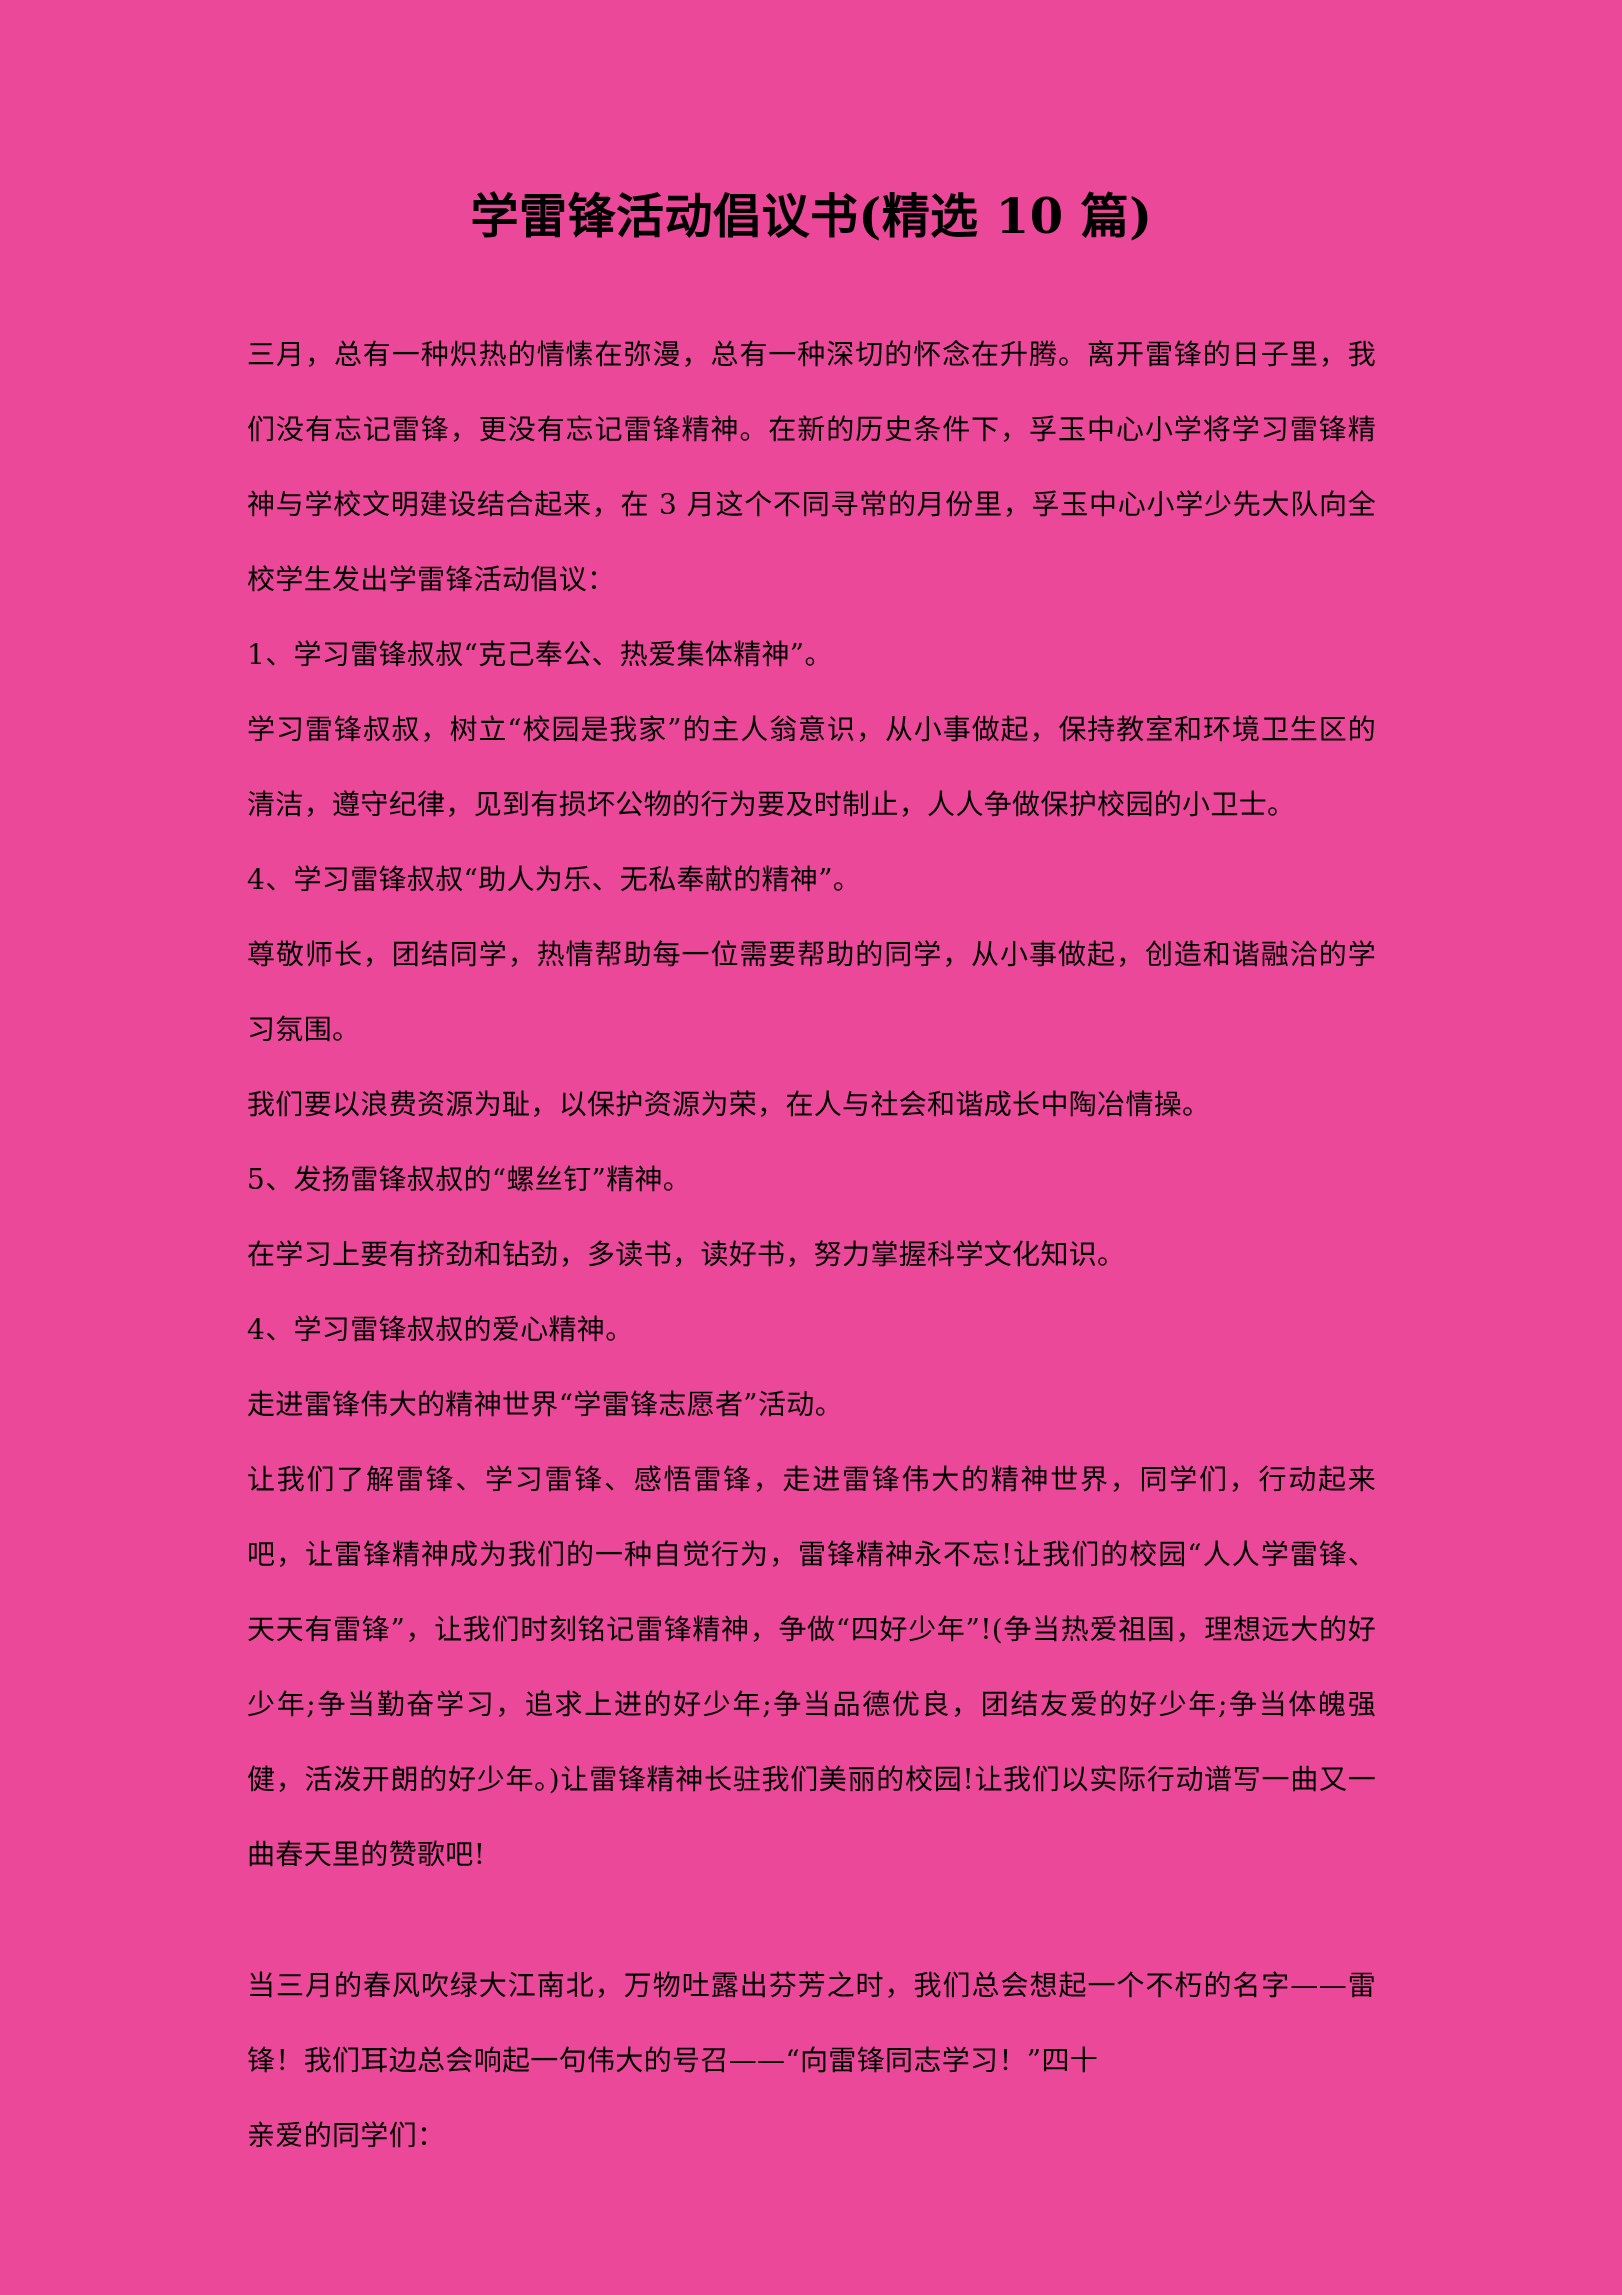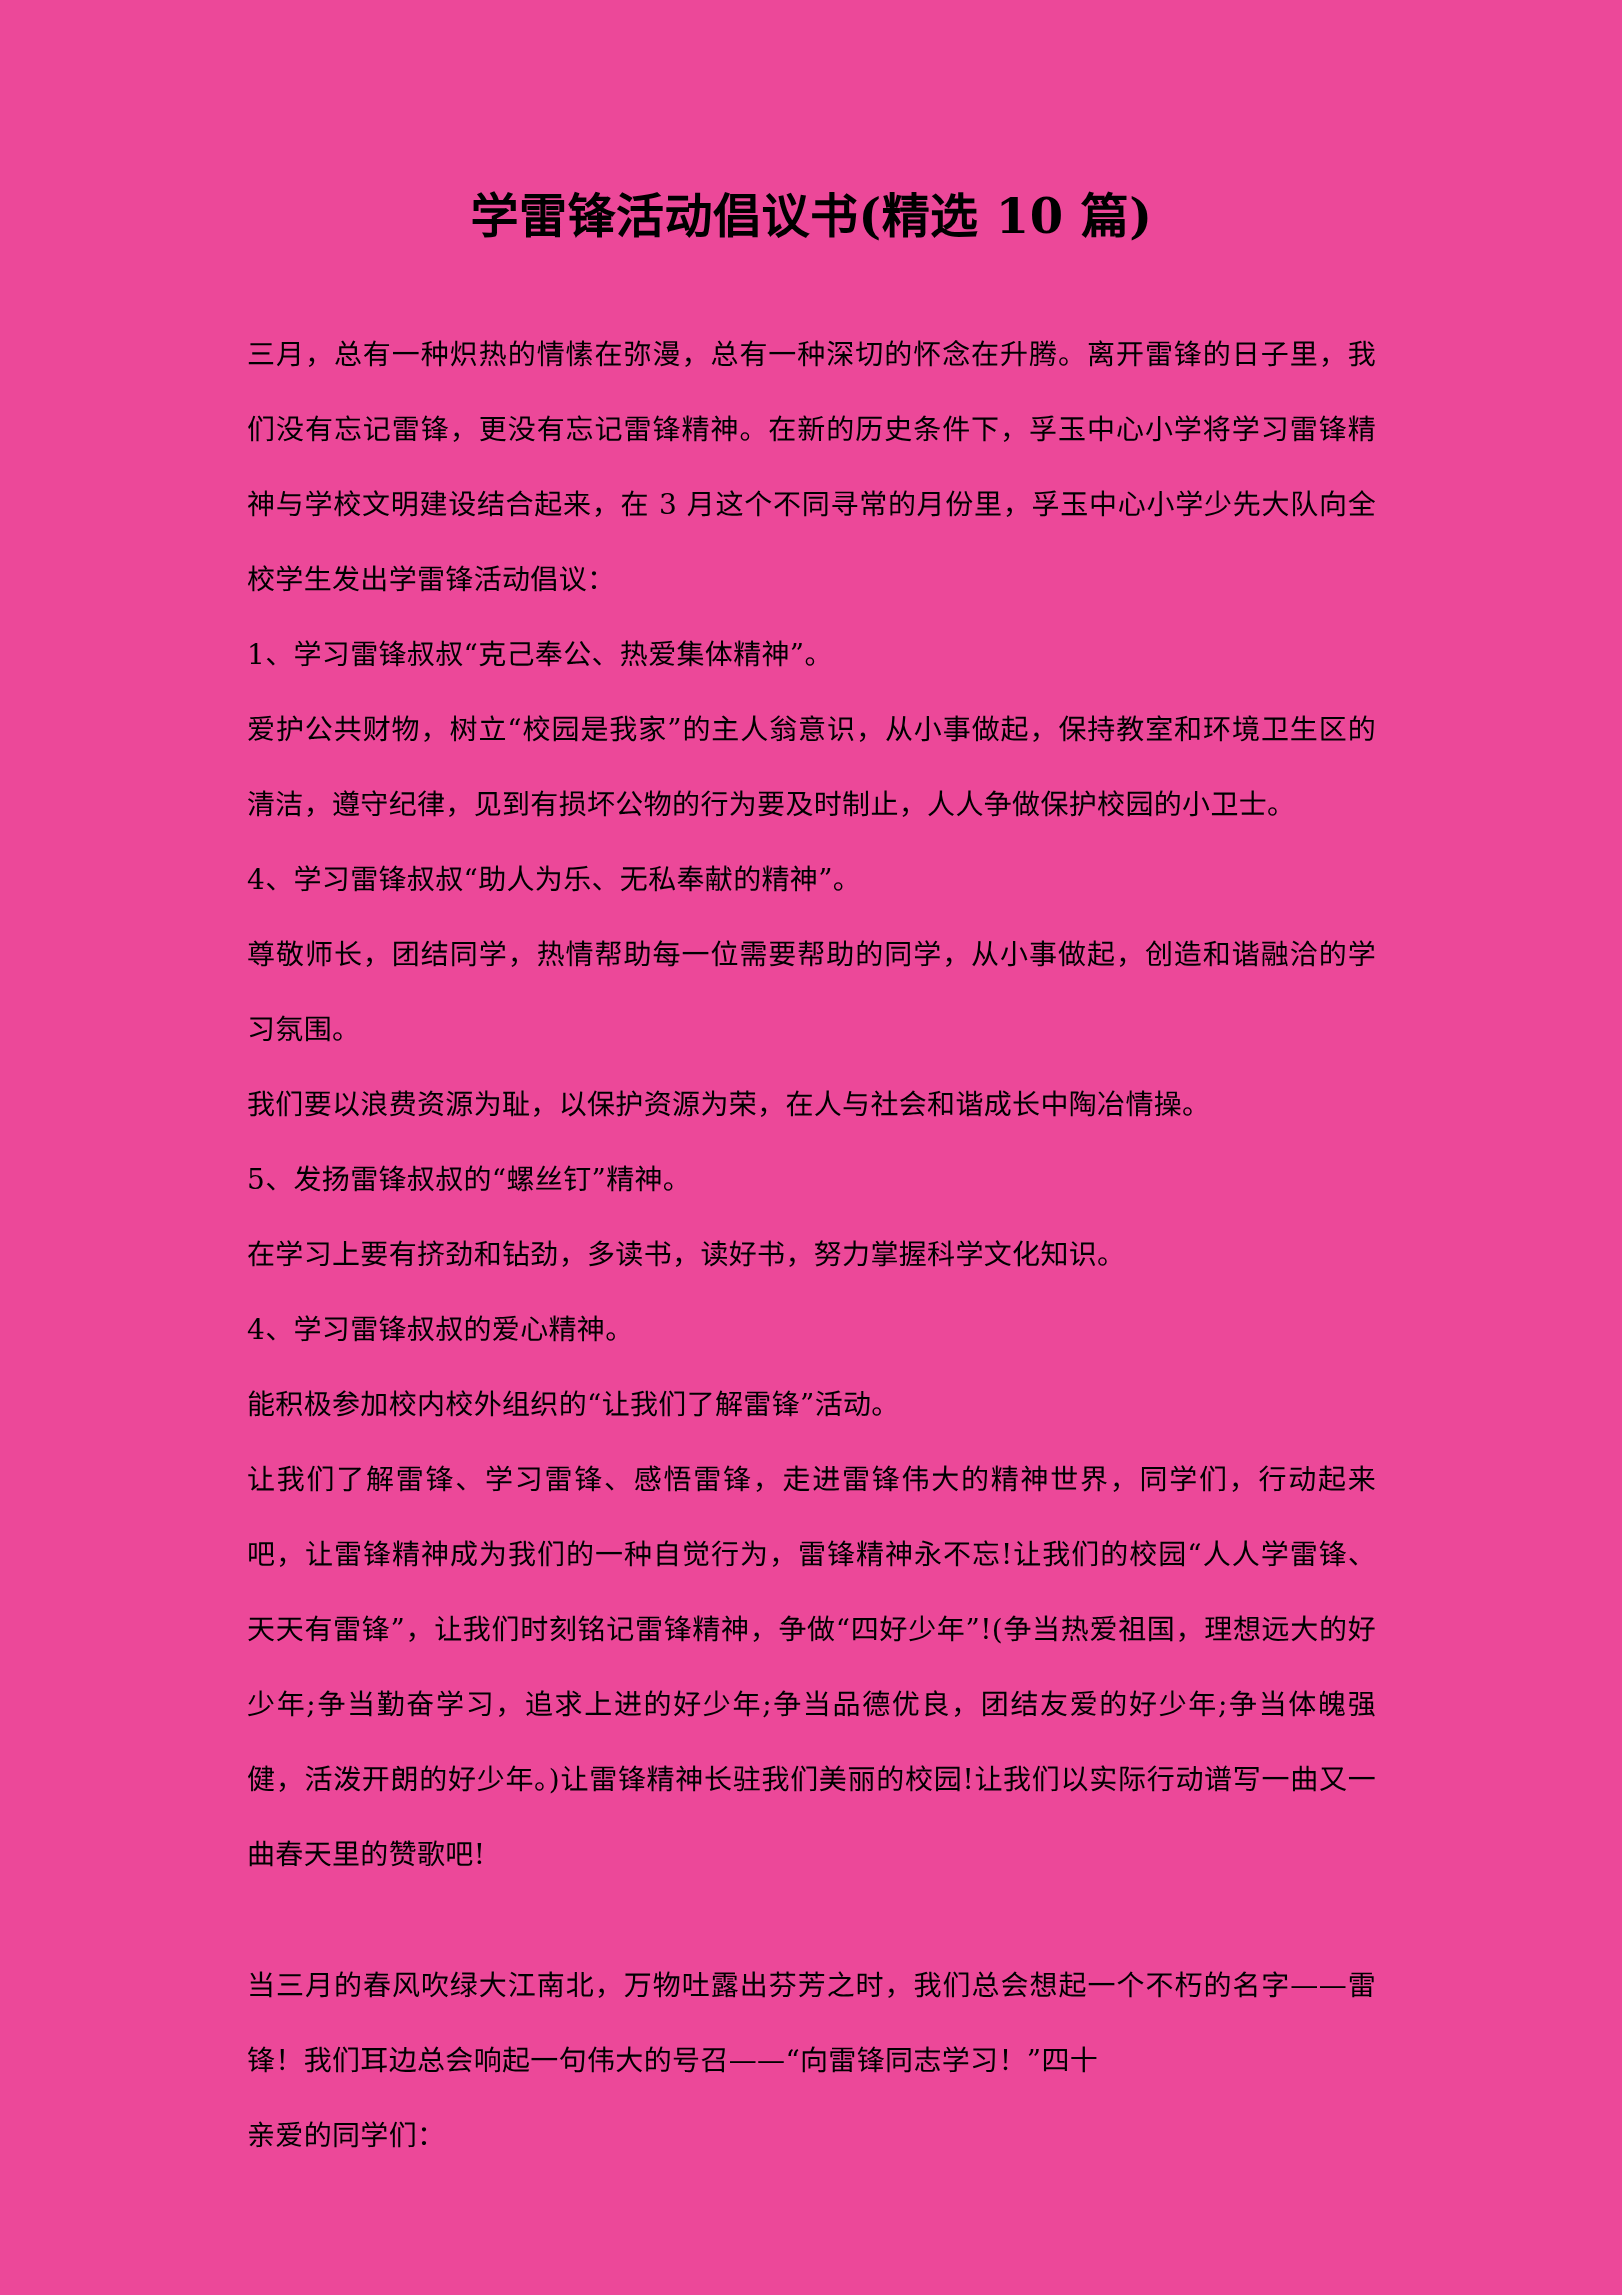--- a/index.html
+++ b/index.html
@@ -78,36 +78,36 @@
   <div class="page-inner">
 
     <h1 class="doc-title">学雷锋活动倡议书(精选 10 篇)</h1>
 
     <div class="body-block">
 
       <p class="para indent-none">三月，总有一种炽热的情愫在弥漫，总有一种深切的怀念在升腾。离开雷锋的日子里，我们没有忘记雷锋，更没有忘记雷锋精神。在新的历史条件下，孚玉中心小学将学习雷锋精神与学校文明建设结合起来，在 3 月这个不同寻常的月份里，孚玉中心小学少先大队向全校学生发出学雷锋活动倡议：</p>
 
       <p class="para indent-none">1、学习雷锋叔叔“克己奉公、热爱集体精神”。</p>
 
-      <p class="para indent-none">爱护公共财物，树立“校园是我家”的主人翁意识，从小事做起，保持教室和环境卫生区的清洁，遵守纪律，见到有损坏公物的行为要及时制止，人人争做保护校园的小卫士。</p>
+      <p class="para indent-none">学习雷锋叔叔，树立“校园是我家”的主人翁意识，从小事做起，保持教室和环境卫生区的清洁，遵守纪律，见到有损坏公物的行为要及时制止，人人争做保护校园的小卫士。</p>
 
       <p class="para indent-none">4、学习雷锋叔叔“助人为乐、无私奉献的精神”。</p>
 
       <p class="para indent-none">尊敬师长，团结同学，热情帮助每一位需要帮助的同学，从小事做起，创造和谐融洽的学习氛围。</p>
 
 
       <p class="para indent-none">我们要以浪费资源为耻，以保护资源为荣，在人与社会和谐成长中陶冶情操。</p>
 
       <p class="para indent-none">5、发扬雷锋叔叔的“螺丝钉”精神。</p>
 
       <p class="para indent-none">在学习上要有挤劲和钻劲，多读书，读好书，努力掌握科学文化知识。</p>
 
       <p class="para indent-none">4、学习雷锋叔叔的爱心精神。</p>
 
-      <p class="para indent-none">能积极参加校内校外组织的“让我们了解雷锋”活动。</p>
+      <p class="para indent-none">走进雷锋伟大的精神世界“学雷锋志愿者”活动。</p>
 
       <p class="para indent-none">让我们了解雷锋、学习雷锋、感悟雷锋，走进雷锋伟大的精神世界，同学们，行动起来吧，让雷锋精神成为我们的一种自觉行为，雷锋精神永不忘!让我们的校园“人人学雷锋、天天有雷锋”，让我们时刻铭记雷锋精神，争做“四好少年”!(争当热爱祖国，理想远大的好少年;争当勤奋学习，追求上进的好少年;争当品德优良，团结友爱的好少年;争当体魄强健，活泼开朗的好少年。)让雷锋精神长驻我们美丽的校园!让我们以实际行动谱写一曲又一曲春天里的赞歌吧!</p>
 
       <div class="blank-line"></div>
 
       <p class="para indent-none">当三月的春风吹绿大江南北，万物吐露出芬芳之时，我们总会想起一个不朽的名字——雷锋！我们耳边总会响起一句伟大的号召——“向雷锋同志学习！”四十</p>
 
       <p class="para indent-none">亲爱的同学们：</p>
 
     </div>

